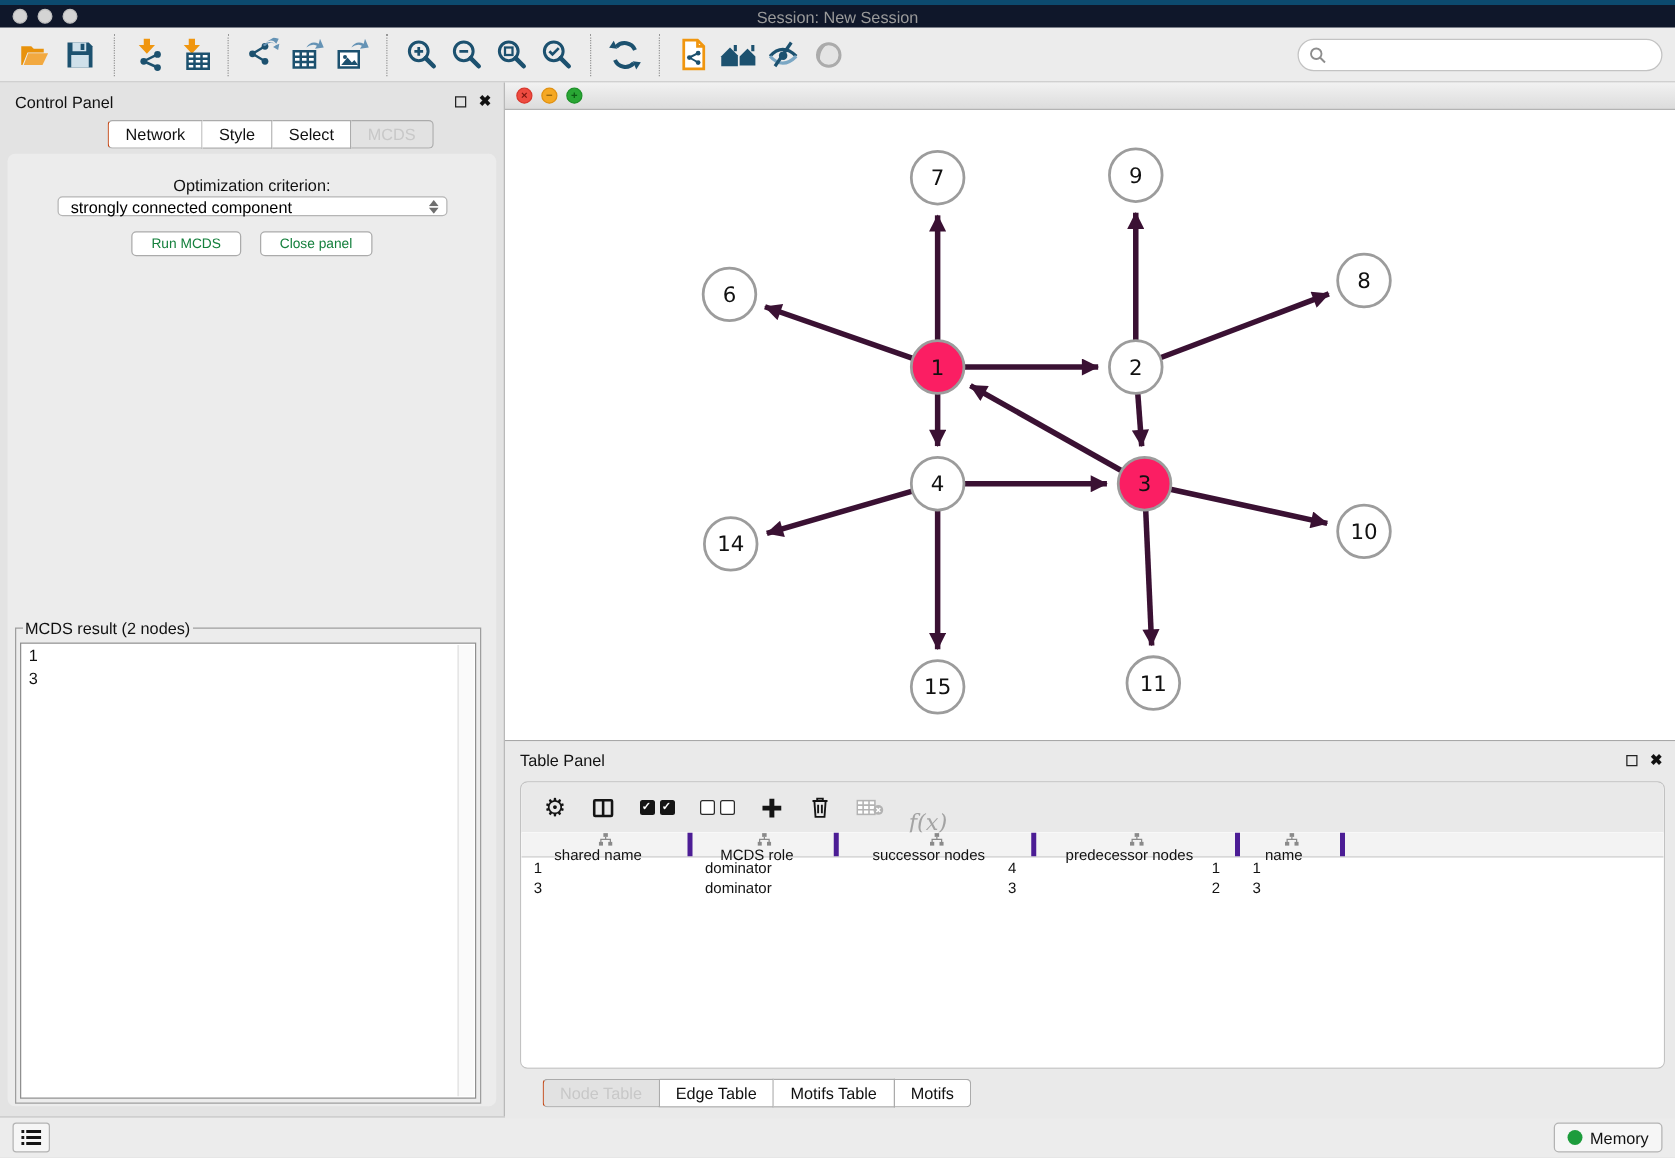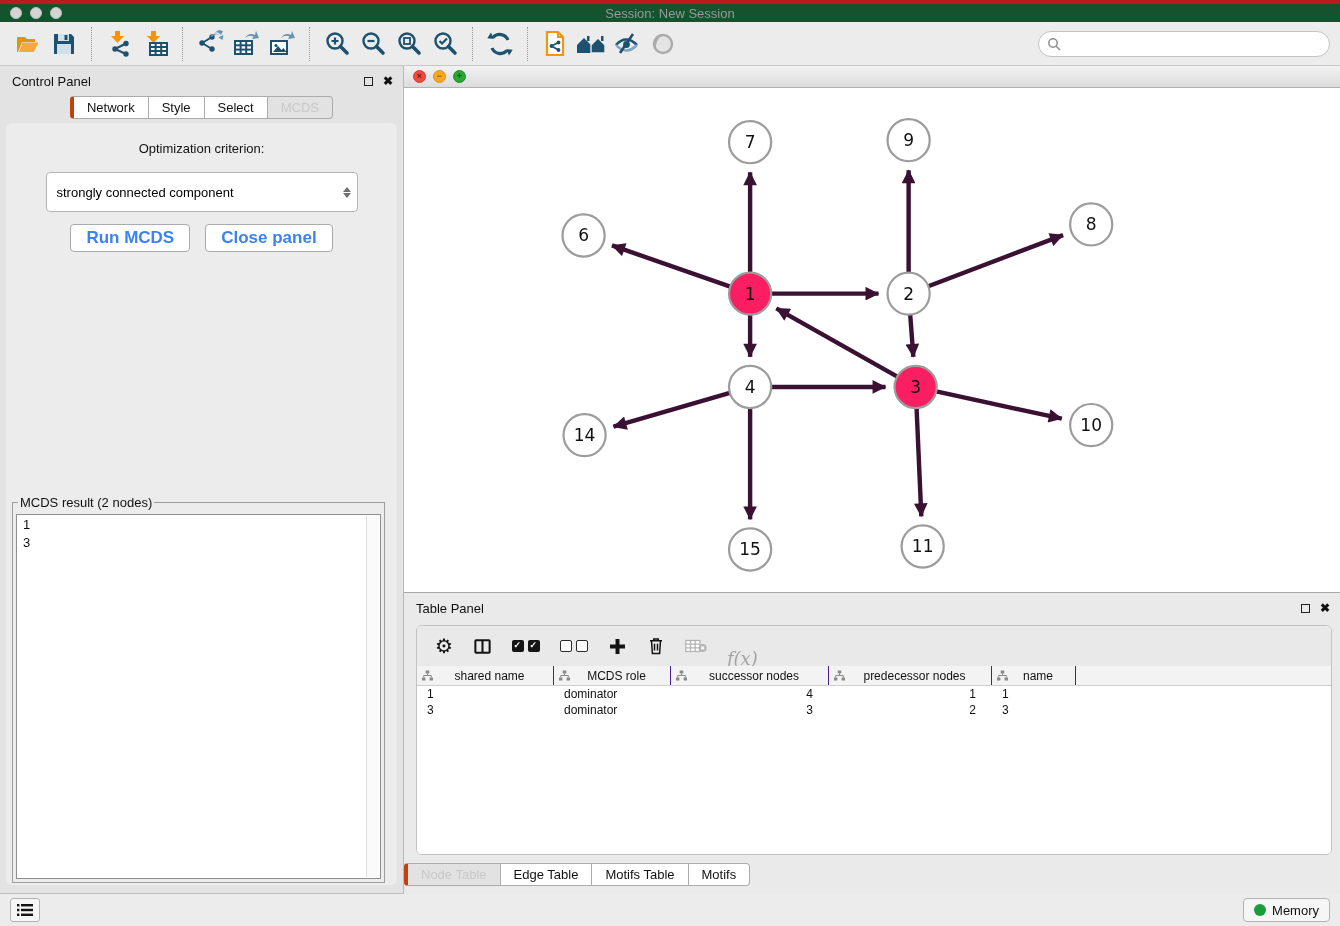--- a/index.html
+++ b/index.html
@@ -1,19 +1,19 @@
 <!DOCTYPE html>
 <html><head>
 <meta charset="utf-8">
 <style>
   * { margin:0; padding:0; box-sizing:border-box; }
   html,body { width:1340px; height:926px; font-family:"Liberation Sans", sans-serif; background:#e4e4e4; overflow:hidden; }
 
   
-  .mac-titlebar { height:22px; background:#14532d; border-top:4px solid #b91c1c; position:relative;
+  .mac-titlebar { height:22px; background:#0f172a; border-top:4px solid #0c4a6e; position:relative;
                   display:flex; align-items:center; padding-left:10px; }
   .traffic { display:flex; gap:8px; }
   .traffic span { width:12px; height:12px; border-radius:50%; background:#d4d4d4; border:1px solid #c0c0c0; display:block; }
   .mac-title { position:absolute; left:0; right:0; text-align:center; color:#9a9a9a; font-size:13px; }
 
   
   .toolbar { height:44px; background:#ececec; border-bottom:1px solid #c6c6c6; display:flex; align-items:center; padding:0 10px; }
   .tb-btn { width:36px; height:36px; display:flex; align-items:center; justify-content:center; }
   .tb-sep { width:1px; height:34px; border-left:1px dotted #979797; margin:0 9px; }
   .search-wrap { margin-left:auto; width:292px; height:26px; background:#fff; border:1px solid #c3c3c3; border-radius:13px;
@@ -23,32 +23,32 @@
   
   .main { display:flex; height:827px; }
   .left-panel { width:404px; background:#e3e3e3; border-right:1px solid #b9b9b9; display:flex; flex-direction:column; }
   .panel-header { height:26px; display:flex; align-items:center; padding:4px 10px 0 12px; font-size:13px; color:#111; }
   .panel-header .hdr-icons { margin-left:auto; display:flex; gap:10px; align-items:center; }
   .maxi { width:9px; height:9px; border:1.5px solid #222; display:inline-block; }
   .closi { font-size:12px; font-weight:bold; color:#111; line-height:1; }
 
   .tabs-row { display:flex; justify-content:center; padding:4px 0 2px; }
   .tab { border:1px solid #ababab; border-left:none; background:#fff; color:#111; font-size:13px; padding:3px 13px; cursor:default; }
-  .tab:first-child { border-left:4px solid #c2410c; border-radius:4px 0 0 4px; }
+  .tab:first-child { border-left:1px solid #c2410c; border-radius:4px 0 0 4px;margin-left:30px; }
   .tab:last-child { border-radius:0 4px 4px 0; }
   .tab.selected { background:#e2e2e2; color:#c8c8c8; }
 
   .inner-panel { flex:1; margin:2px 6px 8px 6px; background:#ececec; border-radius:6px; position:relative; padding-top:18px; }
   .opt-label { text-align:center; font-size:13px; color:#111; }
-  .dropdown { width:312px; height:40px; margin:16px auto 0; background:#fff; border:1px solid #b5b5b5; border-radius:4px;
+  .dropdown { width:312px; height:16px; margin:1px auto 0; background:#fff; border:1px solid #b5b5b5; border-radius:4px;
               display:flex; align-items:center; padding:0 6px 0 10px; font-size:13px; }
   .dropdown .dd-stepper { margin-left:auto; display:flex; flex-direction:column; gap:1px; }
   .btn-row { display:flex; justify-content:center; gap:15px; margin-top:12px; }
-  .pbtn { background:#fff; border:1px solid #ababab; border-radius:4px; font-size:17px; padding:3px 15px; color:#3b82f6;
-          font-family:"Liberation Sans",sans-serif;font-weight:bold; }
+  .pbtn { background:#fff; border:1px solid #ababab; border-radius:4px; font-size:11px; padding:3px 15px; color:#15803d;
+          font-family:"Liberation Sans",sans-serif; }
   fieldset.result { position:absolute; top:372px; left:6px; right:12px; bottom:2px; border:1px solid #9e9e9e; padding:4px 3px 3px; }
   fieldset.result legend { font-size:13px; padding:0 2px; margin-left:2px; color:#111; }
   .result-text { width:100%; height:100%; background:#fff; border:1px solid #8f8f8f; font-size:13px; line-height:18px;
                  padding:1px 6px; white-space:pre; position:relative; color:#111; }
   .result-scroll { position:absolute; top:1px; right:1px; bottom:1px; width:13px; background:#fafafa; border-left:1px solid #e0e0e0; }
 
   .right-col { flex:1; display:flex; flex-direction:column; }
 
   
   .net-window { height:527px; display:flex; flex-direction:column; border-bottom:1px solid #a8a8a8; }
@@ -72,21 +72,21 @@
   .gear-glyph { font-size:20px; color:#141414; }
   .cb-pair { display:flex; gap:4px; }
   .cb { width:12px; height:12px; border-radius:2px; position:relative; }
   .cb.checked { background:#151515; }
   .cb.checked::after { content:"\2713"; color:#fff; font-size:9px; font-weight:bold; position:absolute; left:1.5px; top:0px; }
   .cb.empty { border:1.5px solid #2b2b2b; background:#fff; }
   .fx { font-family:"DejaVu Serif", serif; font-style:italic; font-size:18px; color:#a3a3a3;margin-top:24px; }
 
   .grid { flex:1; overflow:hidden; background:#fff; font-size:12px; }
   .grid-header { display:flex; background:#f3f3f3; border-bottom:1px solid #cfcfcf; height:20px; }
-  .ghc { display:flex; align-items:center; border-right:1px solid #4c1d95; color:#111; }
+  .ghc { display:flex; align-items:center; border-right:4px solid #4c1d95; color:#111;flex-direction:column; }
   .ghc .ghc-label { flex:1; text-align:center; padding-right:10px; }
   .grow { display:flex; height:16px; align-items:center; color:#111; }
   .gcell { overflow:hidden; white-space:nowrap; }
 
   .bottom-tabs { margin-top:auto; display:flex; padding:8px 0 9px; }
 
   
   .status-bar { height:33px; background:#ececec; border-top:1px solid #bfbfbf; display:flex; align-items:center; padding:0 10px; }
   .list-btn { width:30px; height:24px; background:#f6f6f6; border:1px solid #b3b3b3; border-radius:3px;
               display:flex; align-items:center; justify-content:center; }

